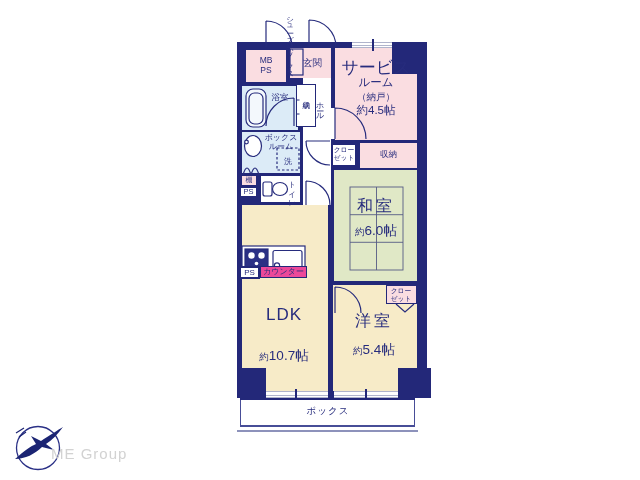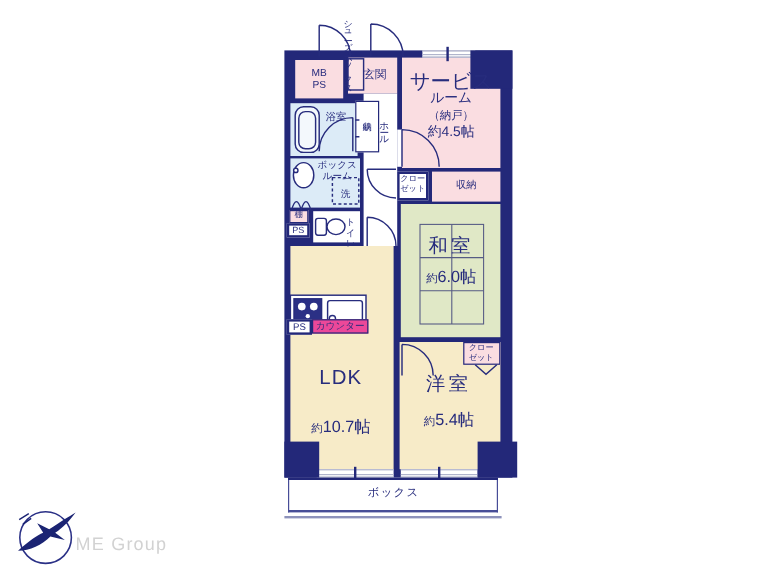--- a/index.html
+++ b/index.html
@@ -183,15 +183,15 @@
     <div>ゼット</div>
   </div>
 
   <div class="lbl" style="left:346px;top:312px;width:56px;font-size:16px;letter-spacing:3px;">洋室</div>
   <div class="lbl jsize" style="left:342px;top:342px;width:64px;">
     <span class="pre">約</span><span>5.4帖</span>
   </div>
 
   <div class="lbl" style="left:297px;top:406px;width:62px;font-size:9.5px;letter-spacing:1px;">ボックス</div>
 
-  <div class="abs logo-text" style="left:63px;top:445px;font-size:15px;">ME Group</div>
+  <div class="abs logo-text" style="left:51px;top:445px;font-size:15px;">ME Group</div>
 
 </div>
 
 </body></html>

